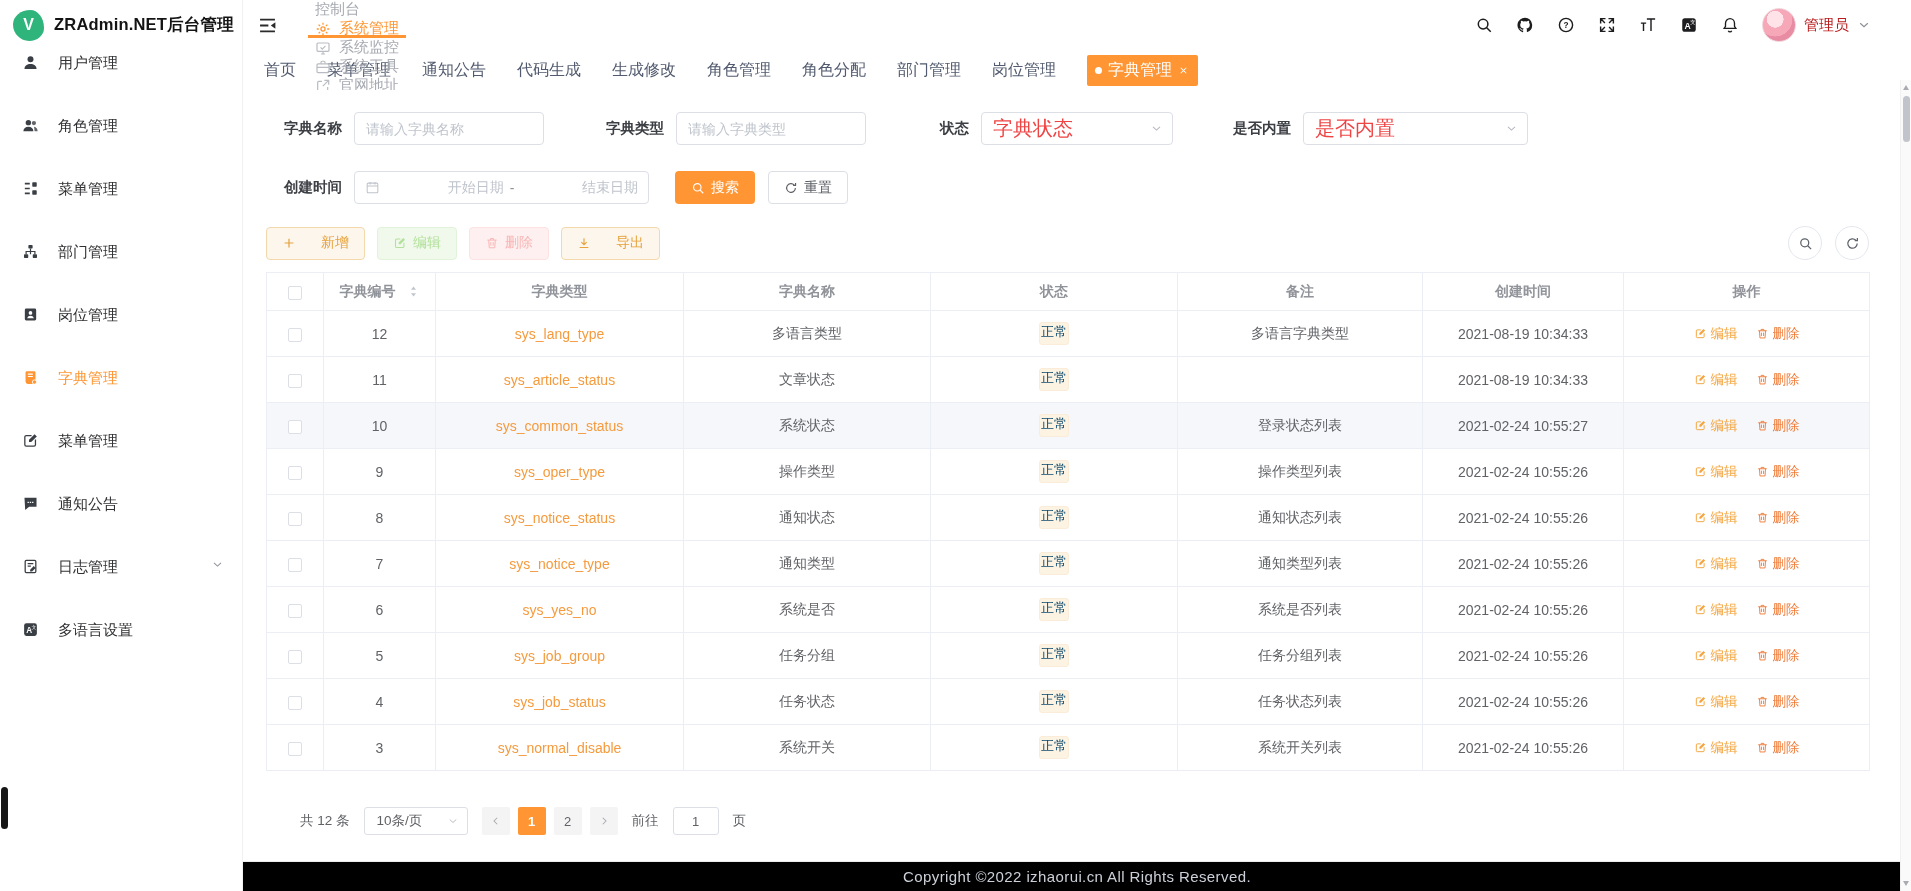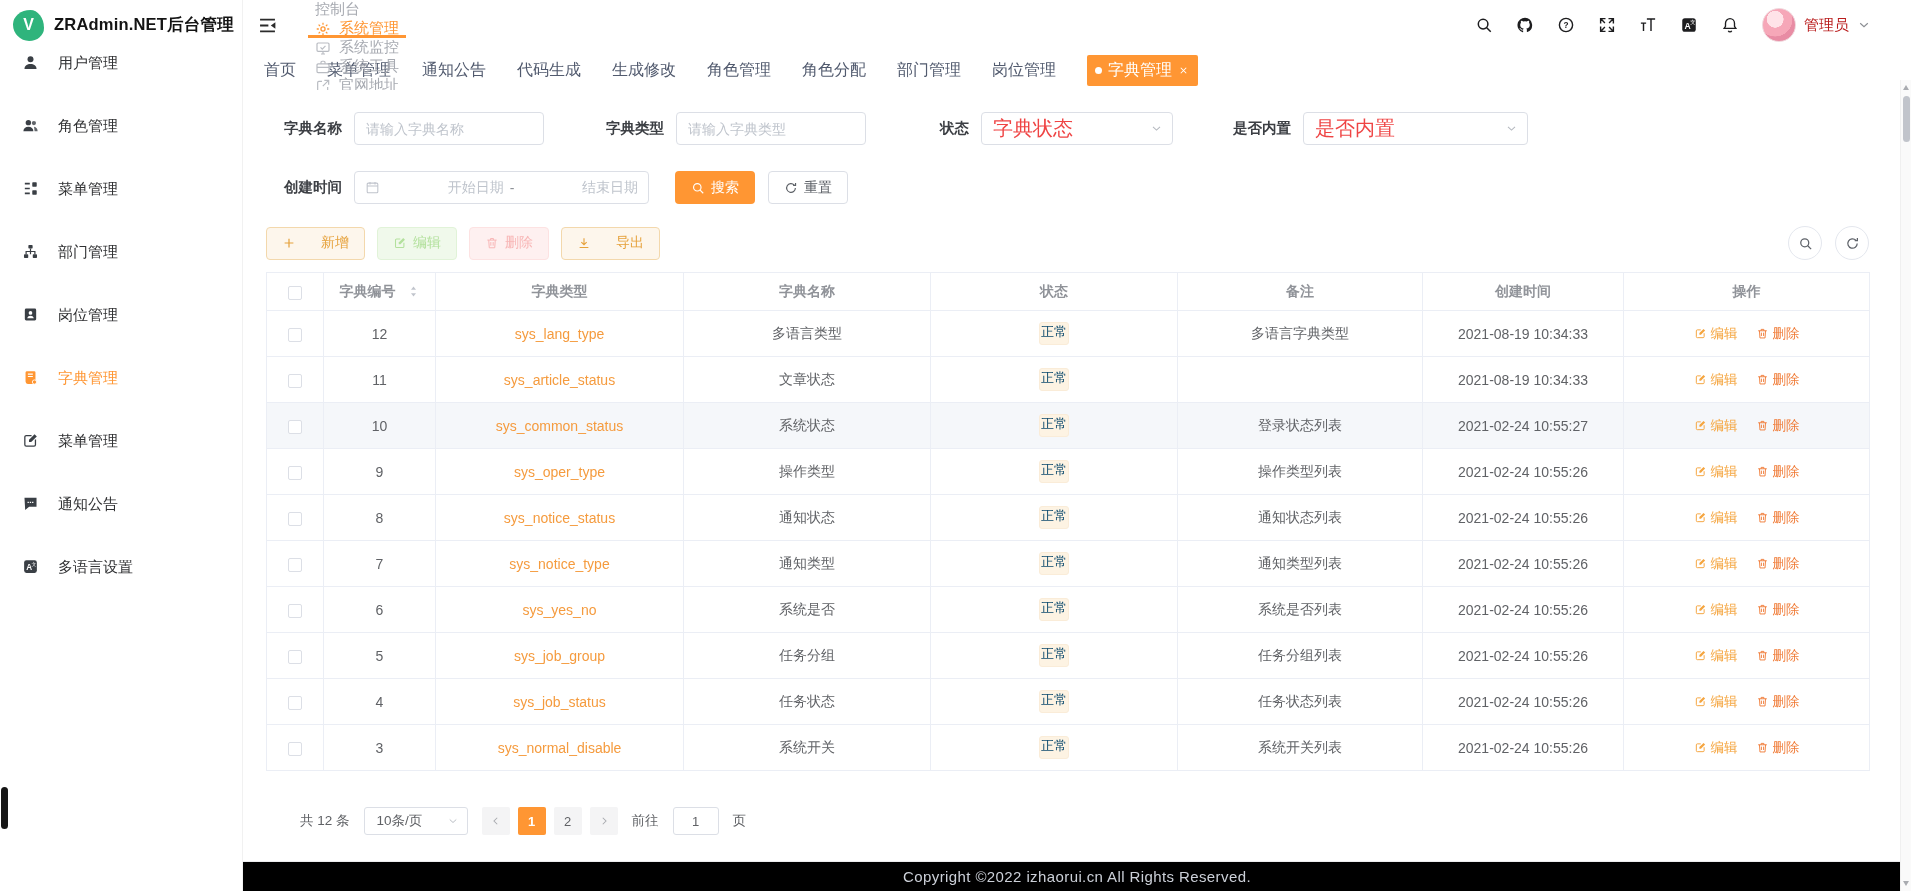--- a/index.html
+++ b/index.html
@@ -211,20 +211,35 @@
           <span>菜单管理</span>
         </div>
         <div class="menu-item">
           <span class=" icon">
             <svg viewBox="0 0 24 24" xmlns="http://www.w3.org/2000/svg">
               <path d="M3.5 4h17v12.6H10L4.5 21z" fill="currentColor"></path>
               <path d="M7.8 10.3h1.9M11 10.3h1.9M14.2 10.3h1.9" stroke="#fff" stroke-width="1.7"></path>
             </svg>
           </span>
           <span>通知公告</span>
+        </div>
+        <div class="menu-item">
+          <span class=" icon">
+            <svg viewBox="0 0 24 24" xmlns="http://www.w3.org/2000/svg">
+              <rect x="4.5" y="3.3" width="15" height="17.4" rx="1.6" stroke="currentColor" stroke-width="1.8" fill="none"></rect>
+              <path d="M8 8h8M8 11.6h4.5" stroke="currentColor" stroke-width="1.7"></path>
+              <path d="M16.6 11.4l2.7 2.7-5.1 5.1h-2.7v-2.7z" fill="currentColor"></path>
+            </svg>
+          </span>
+          <span>日志管理</span>
+          <span class="chev icon">
+            <svg viewBox="0 0 24 24" xmlns="http://www.w3.org/2000/svg">
+              <path d="M5.5 9l6.5 6 6.5-6" stroke="currentColor" stroke-width="1.9" fill="none"></path>
+            </svg>
+          </span>
         </div>
         <div class="menu-item">
           <span class=" icon">
             <svg viewBox="0 0 24 24" xmlns="http://www.w3.org/2000/svg">
               <rect x="3" y="3" width="18" height="18" rx="3.2" fill="currentColor"></rect>
               <text x="10" y="17" font-size="11.5" font-weight="bold" fill="#fff" text-anchor="middle">A</text>
               <text x="16.8" y="11" font-size="7" fill="#fff" text-anchor="middle">文</text>
             </svg>
           </span>
           <span>多语言设置</span>

